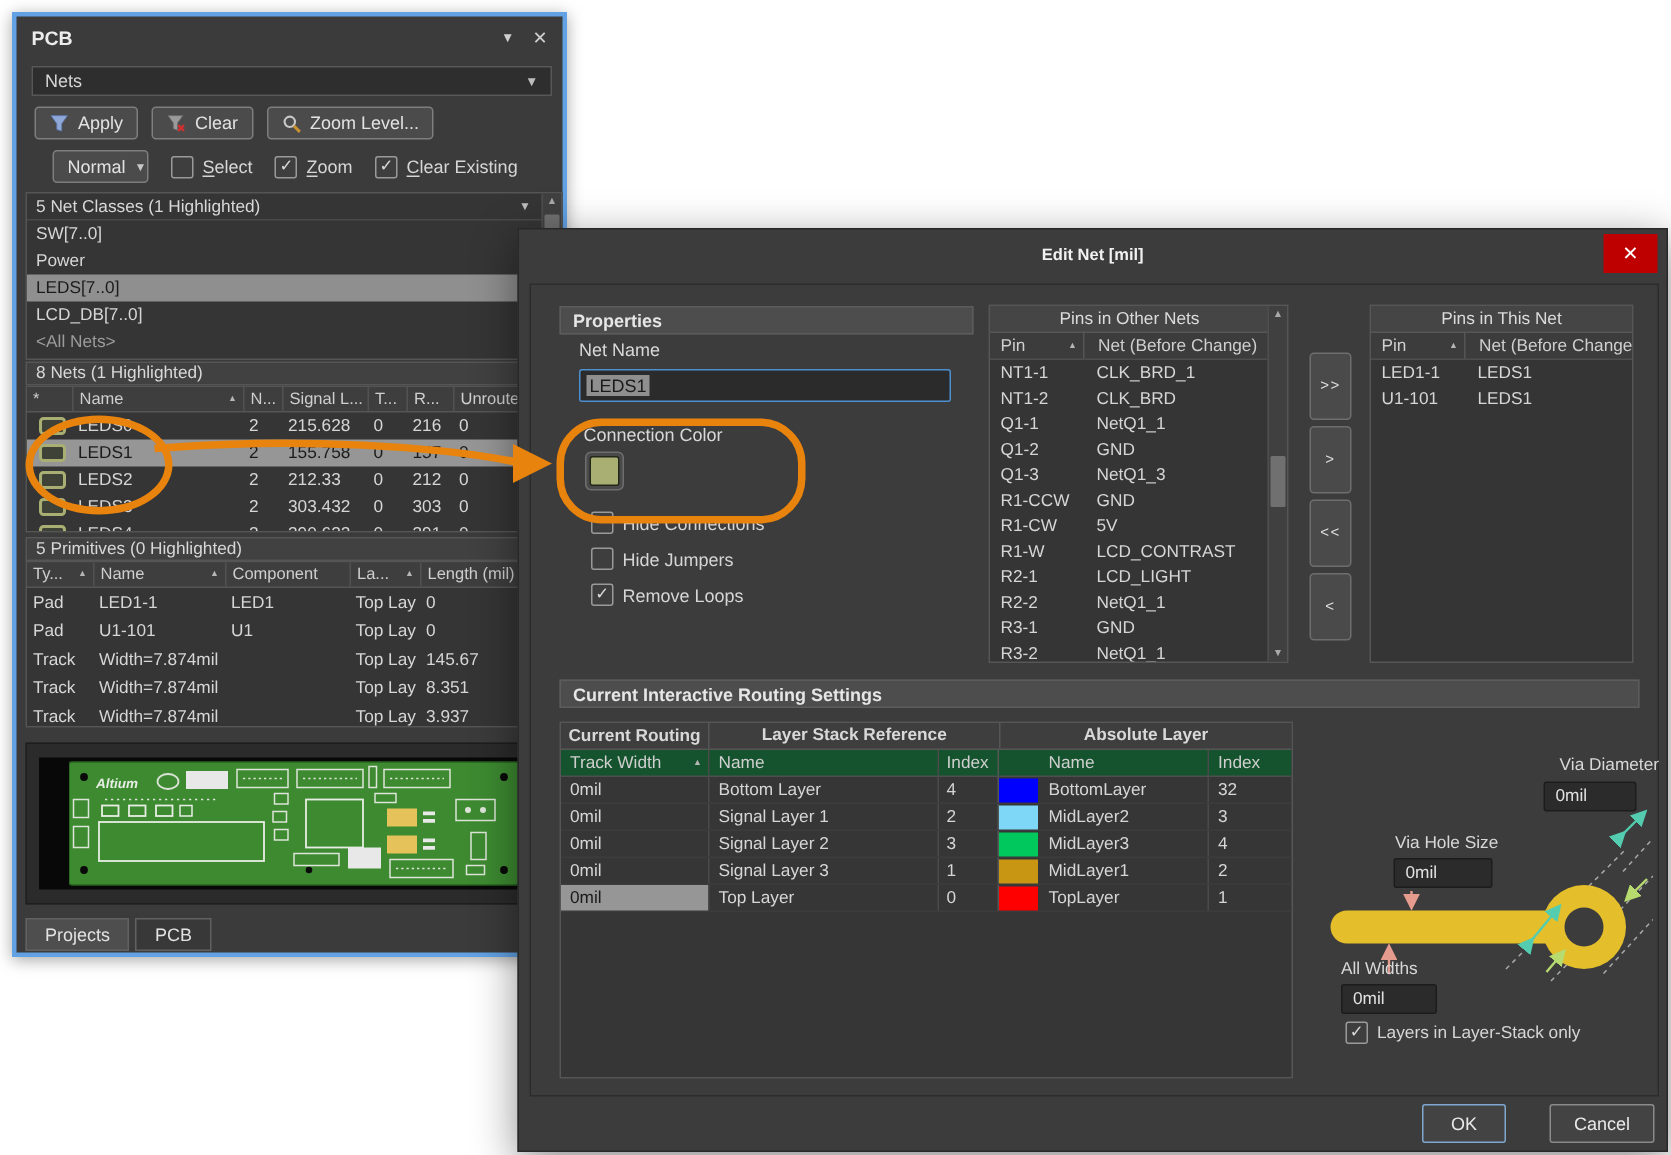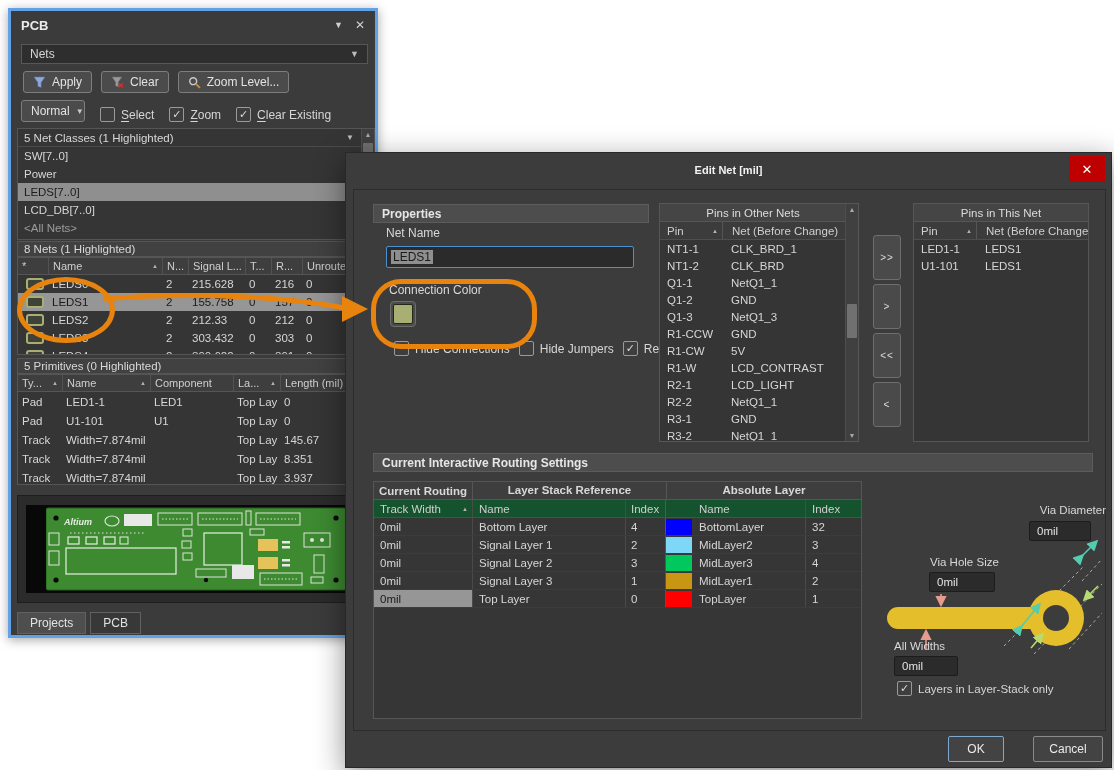--- a/index.html
+++ b/index.html
@@ -9,21 +9,21 @@
   .pcb-panel{position:absolute;left:8px;top:8px;width:370px;height:630px;box-sizing:border-box;
              background:#3B3B3B;border:3px solid #62A2E4;z-index:1;box-shadow:0 2px 10px rgba(0,0,0,.35);}
   .panel-titlebar{position:absolute;left:0;top:0;right:0;height:28px;display:flex;align-items:center;
                   padding:0 10px;font-weight:bold;font-size:13px;color:#ECECEC;}
   .tb-icons{margin-left:auto;display:flex;gap:12px;align-items:center;color:#CFCFCF;}
   .tb-icons .chev{font-size:9px;} .tb-icons .x{font-size:12px;font-weight:bold;}
   .scope-select{position:absolute;left:10px;top:33px;width:347px;height:20px;box-sizing:border-box;
                 background:#2E2E2E;border:1px solid #575757;display:flex;align-items:center;padding:0 8px;font-size:12px;}
   .scope-select .arr{margin-left:auto;font-size:9px;color:#BDBDBD;}
   .toolbar-row1{position:absolute;left:12px;top:60px;display:flex;gap:9px;}
-  .toolbar-row2{position:absolute;left:10px;top:89px;display:flex;align-items:flex-end;gap:15px;height:22px;}
+  .toolbar-row2{position:absolute;left:24px;top:89px;display:flex;align-items:center;gap:15px;height:22px;}
   .btn{background:#4B4B4B;border:1px solid #7E7E7E;border-radius:3px;color:#E2E2E2;font-size:12px;
        display:inline-flex;align-items:center;gap:6px;padding:0 9px;height:22px;box-sizing:border-box;}
   .mode-select{width:64px;justify-content:space-between;}
   .mode-select .arr{font-size:8px;color:#C8C8C8;}
   .check-item{display:flex;align-items:center;gap:6px;font-size:12px;}
   .cb{width:15px;height:15px;box-sizing:border-box;background:#3E3E3E;border:1px solid #9A9A9A;border-radius:2px;
       display:flex;align-items:center;justify-content:center;font-size:11px;color:#DCDCDC;line-height:1;}
   .cb.on::after{content:'✓';}
   .cb-label u{text-underline-offset:2px;}
   
@@ -71,21 +71,21 @@
   .dlg-content{position:absolute;left:7px;top:36px;width:751px;height:540px;border:1px solid #2C2C2C;}
   .sec-hdr{position:absolute;background:#4D4D4D;border:1px solid #5C5C5C;box-sizing:border-box;font-weight:bold;
            font-size:12px;display:flex;align-items:center;padding:0 8px;color:#E6E6E6;}
   .lbl{position:absolute;font-size:12px;color:#D8D8D8;white-space:nowrap;}
   .netname-input{position:absolute;left:40px;top:93px;width:248px;height:22px;box-sizing:border-box;background:#2B2B2B;
                  border:1px solid #4E8FD0;border-radius:2px;display:flex;align-items:center;padding:0 4px;font-size:12px;}
   .sel-text{background:#8F8F8F;color:#1B1B1B;padding:0 2px;}
   .conn-swatch-outer{position:absolute;left:44px;top:148px;width:26px;height:26px;box-sizing:border-box;background:#4A4A4A;
                      border:1px solid #6E6E6E;border-radius:4px;display:flex;align-items:center;justify-content:center;}
   .conn-swatch{width:18px;height:18px;background:#A9AE72;border:1px solid #23281B;border-radius:2px;}
-  .prop-checks{position:absolute;left:48px;top:188px;display:flex;gap:9px;}
+  .prop-checks{position:absolute;left:48px;top:188px;display:flex;flex-direction:column;gap:9px;}
   .pins-box{position:absolute;background:#353535;border:1px solid #565656;box-sizing:border-box;overflow:hidden;}
   .pins-title{height:17px;background:#454545;border-bottom:1px solid #565656;display:flex;align-items:center;
               justify-content:center;font-size:11.5px;color:#DCDCDC;}
   .pins-head{display:flex;height:17px;align-items:center;background:#3C3C3C;border-bottom:1px solid #4E4E4E;font-size:11.5px;color:#CFCFCF;}
   .pins-c0{width:62px;box-sizing:border-box;padding-left:7px;overflow:hidden;white-space:nowrap;display:flex;align-items:center;}
   .pins-c1{flex:1;box-sizing:border-box;padding-left:9px;overflow:hidden;white-space:nowrap;}
   .pins-head .pins-c1{border-left:1px solid #555;height:100%;display:flex;align-items:center;}
   .pins-row{display:flex;height:17px;align-items:center;font-size:11.5px;}
   .with-scroll .pins-title,.with-scroll .pins-head,.with-scroll .pins-row{margin-right:12px;}
   .xfer-col{position:absolute;left:527px;top:82px;display:flex;flex-direction:column;gap:4px;}

